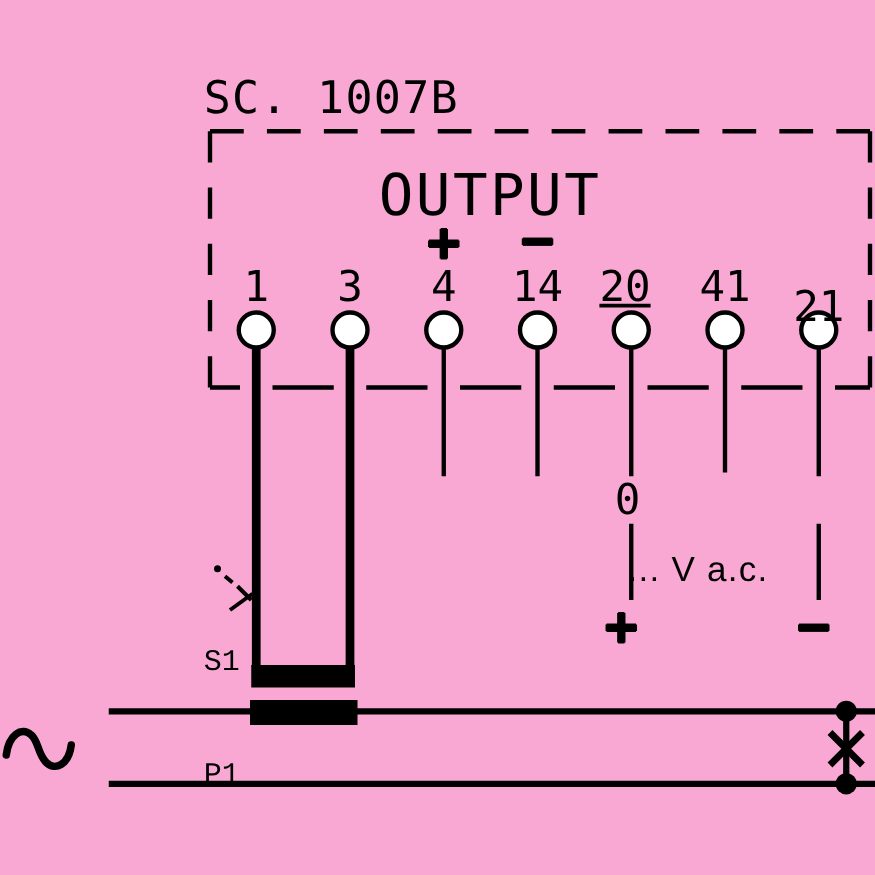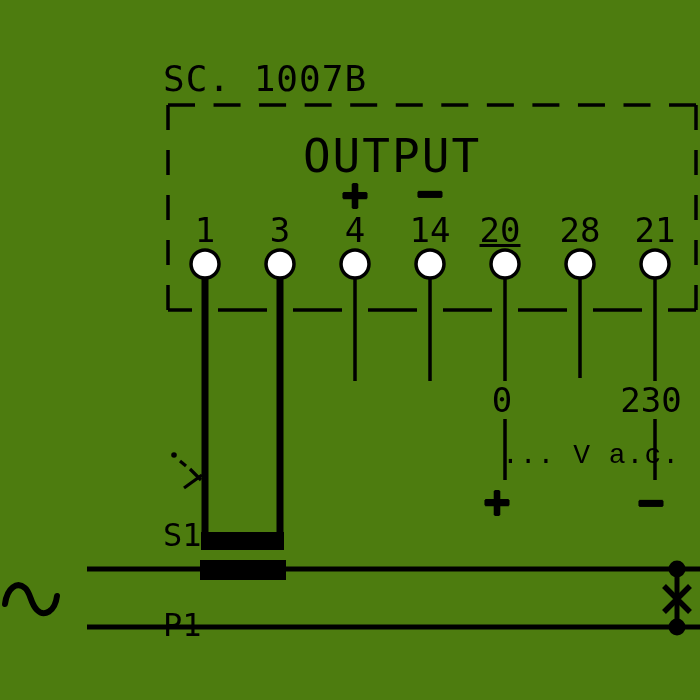--- a/index.html
+++ b/index.html
@@ -1,29 +1,29 @@
 <!DOCTYPE html>
 <html><head>
 <meta charset="utf-8">
 <style>
   html,body{margin:0;padding:0;background:#fff;}
   .canvas{
-    position:relative;width:700px;height:700px;background:#4d7c0f;
+    position:relative;width:700px;height:700px;background:#f9a8d4;
     font-family:"DejaVu Sans Mono", monospace;color:#000;overflow:hidden;
   }
   .canvas svg{position:absolute;left:0;top:0;}
   .lbl{position:absolute;line-height:1;white-space:pre;color:#000;}
   .ctr{transform:translate(-50%,-50%);}
   .vctr{transform:translate(0,-50%);}
   .title{font-size:36px;letter-spacing:1px;}
   .hdr{font-size:46px;letter-spacing:2px;}
   .term{font-size:34px;}
   .tap{font-size:34px;}
-  .acdc{font-size:28px;font-family:Liberation Mono, monospace;letter-spacing:1px;}
-  .ct-lbl{font-size:32px;}
+  .acdc{font-size:28px;font-family:Liberation Sans, sans-serif;letter-spacing:1px;}
+  .ct-lbl{font-size:24px;font-family:Liberation Mono, monospace;}
   .sign{font-size:44px;font-weight:bold;
         text-shadow:0.8px 0 0 #000,-0.8px 0 0 #000,0 0.8px 0 #000,0 -0.8px 0 #000;}
 </style>
 </head>
 <body>
 
 <div class="canvas">
 
   <svg width="700" height="700" viewBox="0 0 700 700">
 
@@ -76,25 +76,24 @@
   <div class="lbl hdr ctr" style="left:392px;top:156px;">OUTPUT</div>
 
   <div class="lbl sign ctr" style="left:355px;top:195px;">+</div>
   <div class="lbl sign ctr" style="left:430px;top:193px;">−</div>
 
   <div class="lbl term ctr" style="left:205px;top:230px;">1</div>
   <div class="lbl term ctr" style="left:280px;top:230px;">3</div>
   <div class="lbl term ctr" style="left:355px;top:230px;">4</div>
   <div class="lbl term ctr" style="left:430px;top:230px;text-align:center;">14</div>
   <div class="lbl term ctr" style="left:500px;top:230px;text-decoration:underline;">20</div>
-  <div class="lbl term ctr" style="left:580px;top:230px;">28</div>
-  <div class="lbl term ctr" style="left:655px;top:230px;">21</div>
+  <div class="lbl term ctr" style="left:580px;top:230px;">41</div>
+  <div class="lbl term ctr" style="left:655px;top:246px;">21</div>
 
   <div class="lbl tap ctr" style="left:502px;top:400px;">0</div>
-  <div class="lbl tap ctr" style="left:651px;top:400px;">230</div>
 
   <div class="lbl acdc vctr" style="left:502px;top:456px;">... V a.c.</div>
   <div class="lbl sign ctr" style="left:497px;top:502px;">+</div>
   <div class="lbl sign ctr" style="left:651px;top:502px;">−</div>
 
   <div class="lbl ct-lbl" style="left:163px;top:519px;">S1</div>
   <div class="lbl ct-lbl" style="left:163px;top:609px;">P1</div>
 
 </div>
 

